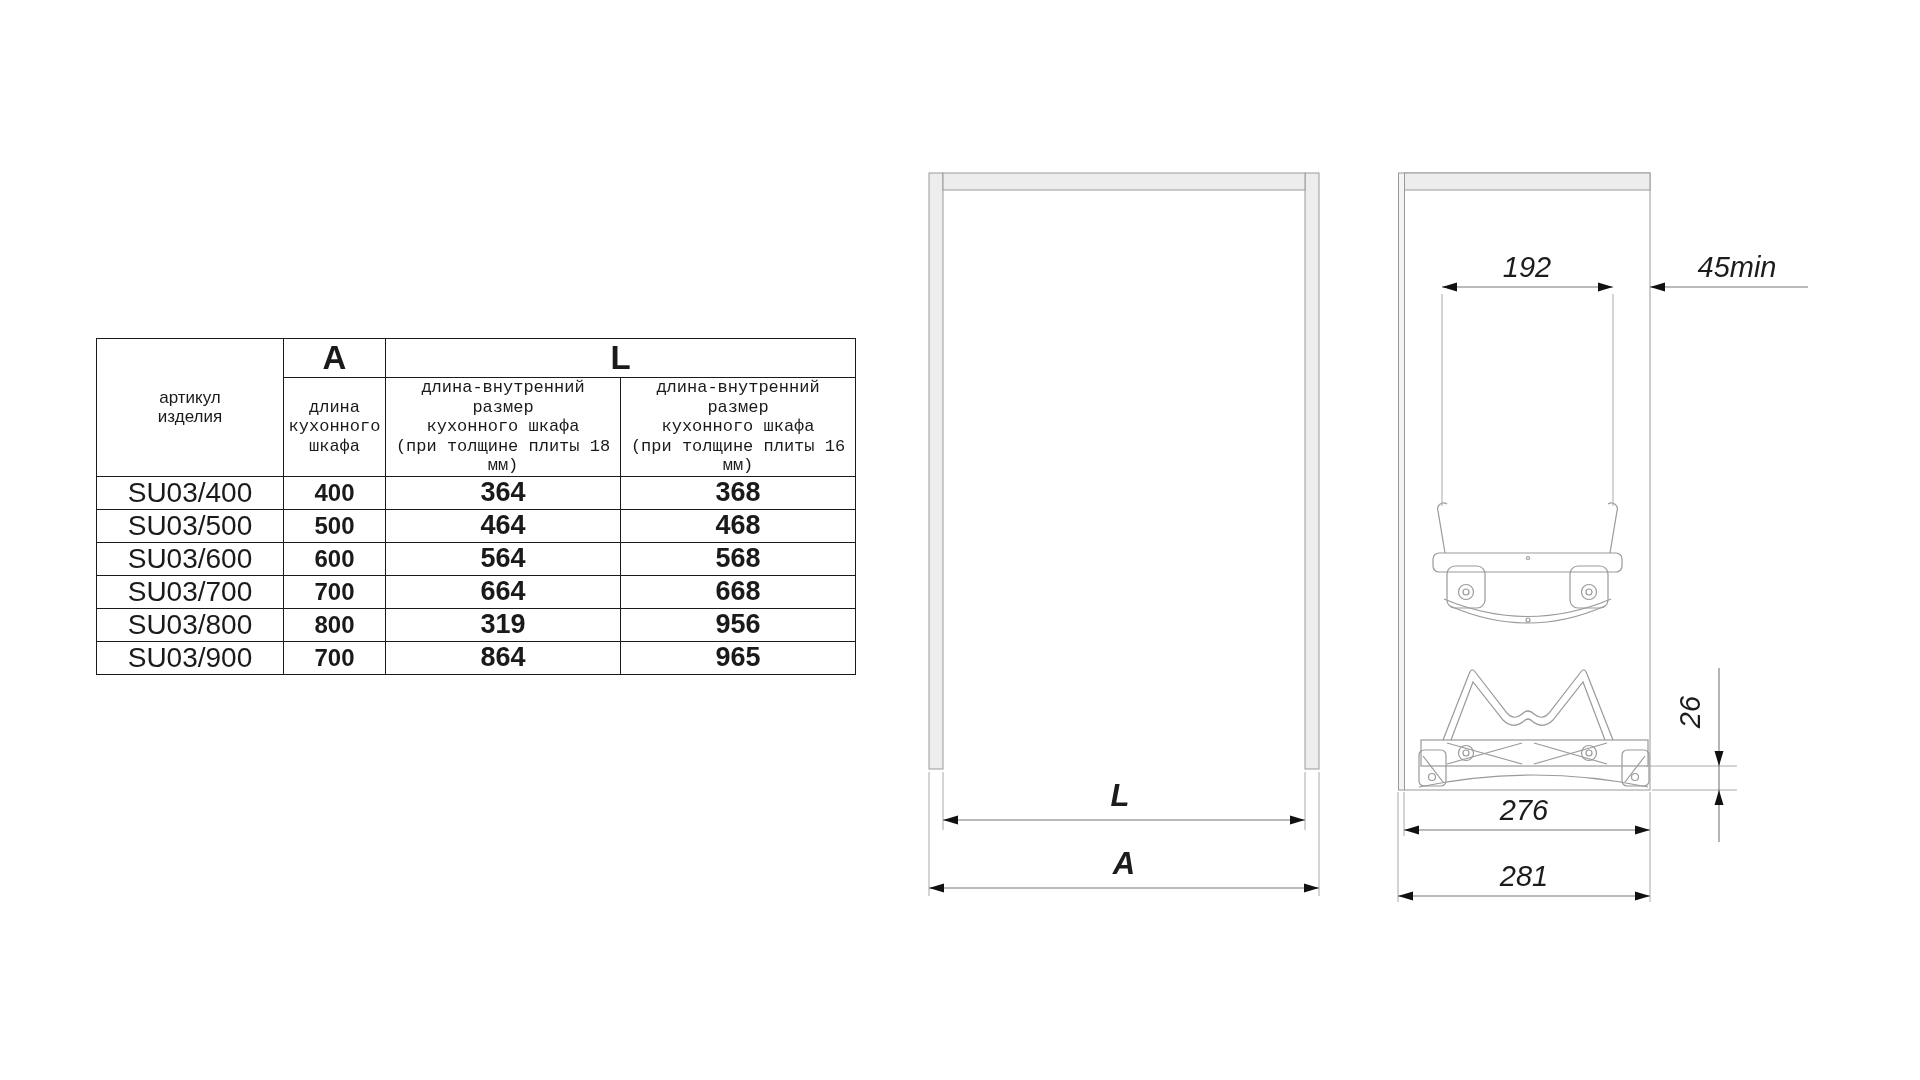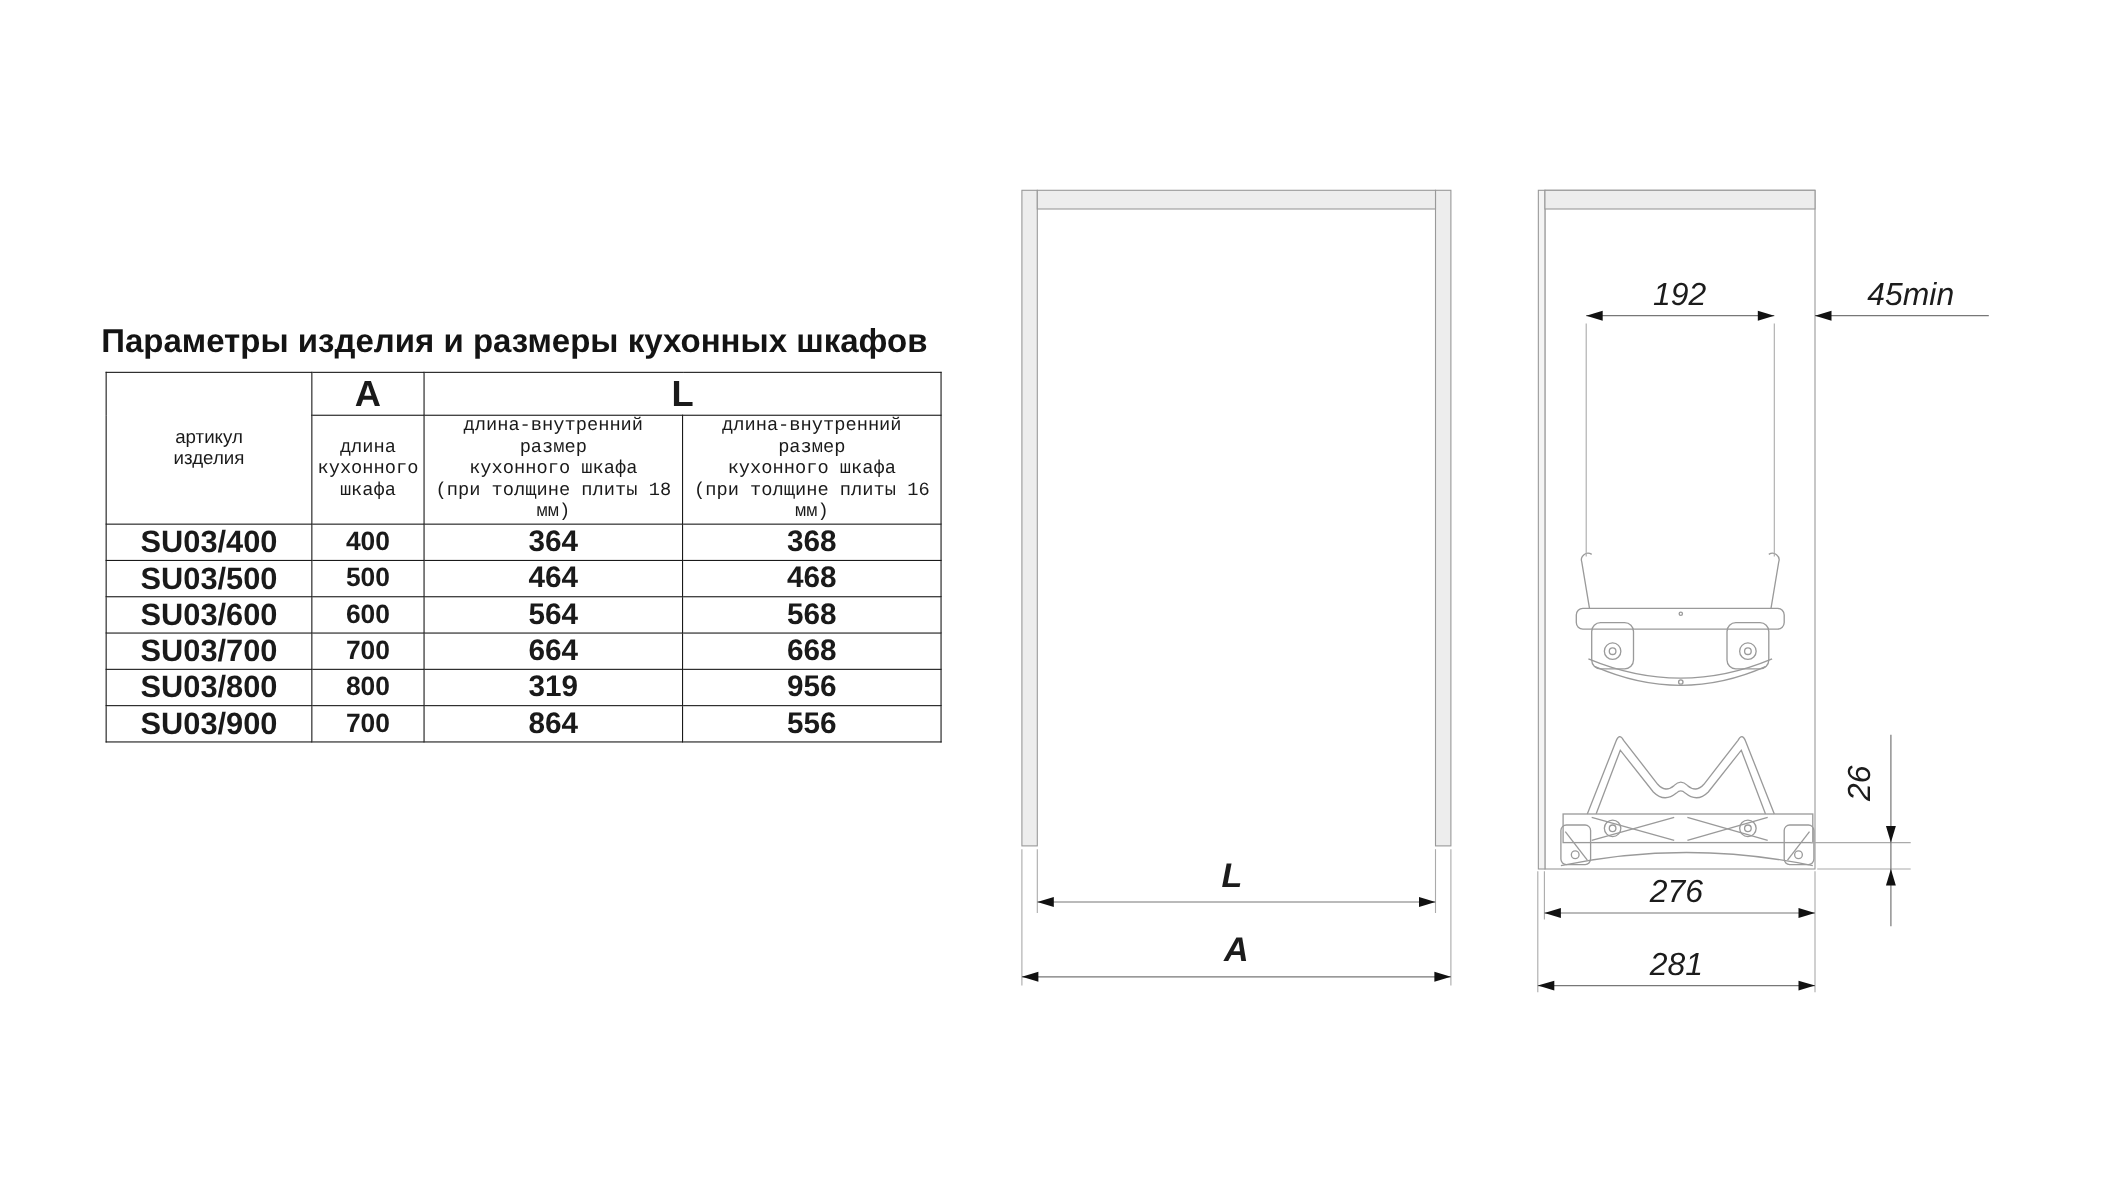--- a/index.html
+++ b/index.html
@@ -12,21 +12,21 @@
 
   table.spec { position:absolute; left:96px; top:338px; border-collapse:collapse;
                table-layout:fixed; background:#fff; }
   table.spec td { border:1.5px solid #1a1a1a; text-align:center; vertical-align:middle;
                   color:#1a1a1a; overflow:hidden; }
   tr.h1 td { height:35px; }
   tr.h2 td { height:77px;font-family:Liberation Mono, monospace; }
   tr.data td { height:33px; }
   .h-big   { font-size:33px; font-weight:bold; }
   .h-sub   { font-size:17px; line-height:1.15; white-space:pre-line; }
-  .cell-article { font-size:28px; font-weight:bold; }
+  .cell-article { font-size:28px; font-weight:normal; }
   .cell-a  { font-size:24px; font-weight:bold; }
   .cell-l  { font-size:27px; font-weight:bold; color:#8f8f8f; }
 
   svg.drawing { position:absolute; left:0; top:0; width:1920px; height:1080px; }
   .panel       { fill:#ededed; stroke:#999; stroke-width:1; }
   .panel-light { fill:#f4f4f4; stroke:#999; stroke-width:1; }
   .carcass     { fill:#ffffff; stroke:#999; stroke-width:1; }
   .part        { fill:none; stroke:#9a9a9a; stroke-width:1.2; }
   .dimline     { stroke:#777; stroke-width:1.1; fill:none; }
   .extline     { stroke:#aaa; stroke-width:1; fill:none; }
@@ -34,21 +34,20 @@
   .dim-label   { font-family:"Liberation Sans", sans-serif; font-style:italic;
                  font-size:29px; fill:#1c1c1c; }
   .dim-label-bold { font-family:"Liberation Sans", sans-serif; font-style:italic;
                  font-weight:bold; font-size:31px; fill:#1c1c1c; }
 </style>
 </head>
 <body>
 
 <div class="page">
 
-  <div class="title">Параметры изделия и размеры кухонных шкафов</div>
 
   <table class="spec">
     <colgroup>
       <col style="width:187px">
         <col style="width:102px">
         <col style="width:235px">
         <col style="width:235px">
     </colgroup>
     <tbody>
         <tr class="h1">
@@ -95,21 +94,21 @@
     <tr class="data">
       <td class="cell-article">SU03/800</td>
       <td class="cell-a">800</td>
       <td class="cell-l">319</td>
       <td class="cell-l">956</td>
     </tr>
     <tr class="data">
       <td class="cell-article">SU03/900</td>
       <td class="cell-a">700</td>
       <td class="cell-l">864</td>
-      <td class="cell-l">556</td>
+      <td class="cell-l">965</td>
     </tr>
   </tbody>
     </table>
 
   <svg class="drawing" viewBox="0 0 1920 1080">
 
     <g>
       <rect class="panel" x="929" y="173" width="14" height="596"></rect>
       <rect class="panel" x="1305" y="173" width="14" height="596"></rect>
       <rect class="panel" x="943" y="173" width="362" height="17"></rect>

